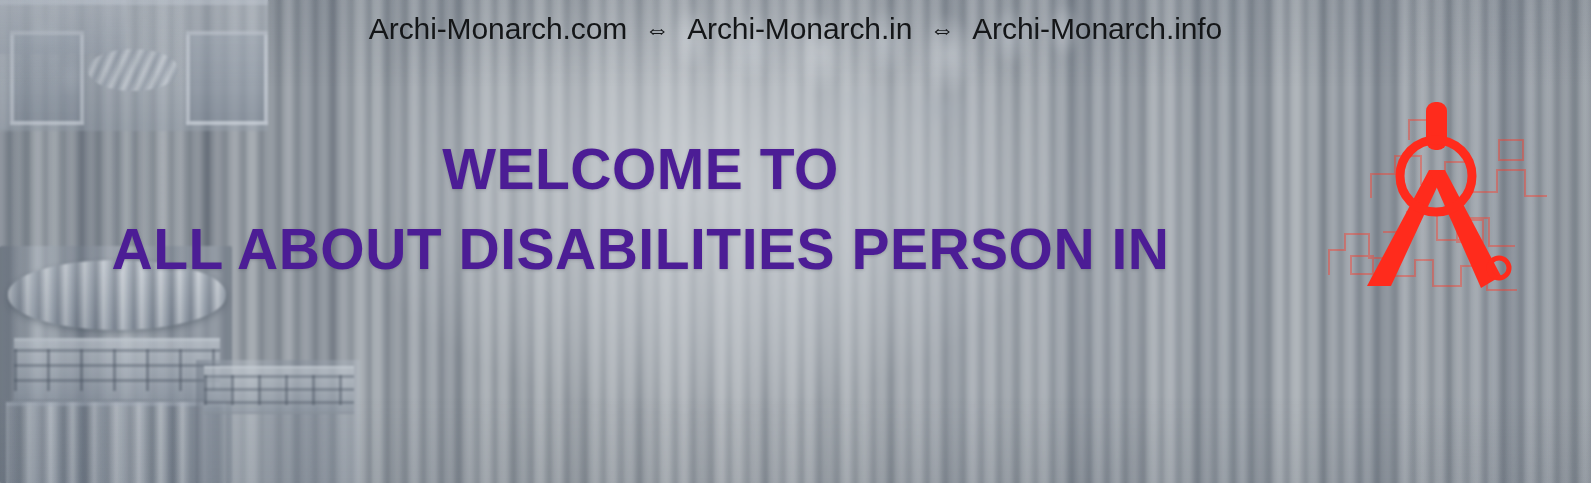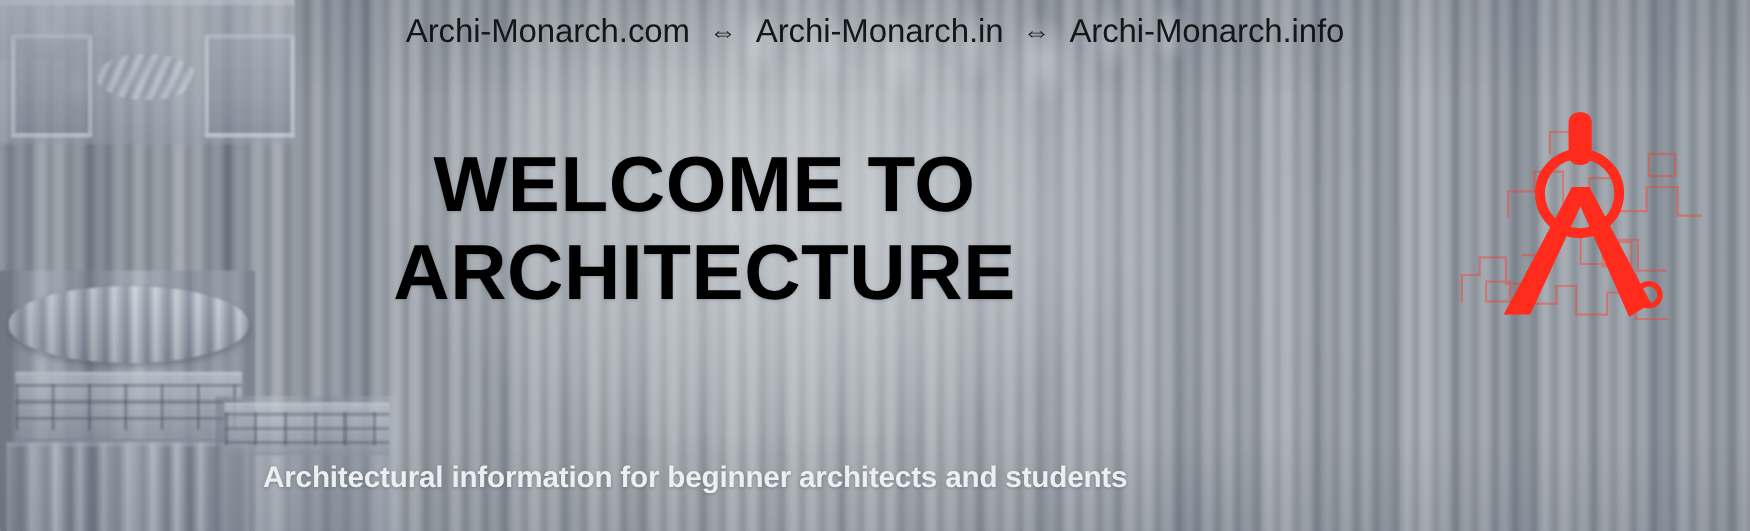--- a/index.html
+++ b/index.html
@@ -292,23 +292,23 @@
 
   .headline {
     position: absolute;
     top: 108px;
     left: 0;
     width: 1262px;
     text-align: center;
   }
   .headline .hl {
     display: block;
-    color: #000000;
+    color: #4c1d95;
     font-weight: bold;
-    font-size: 71px;
+    font-size: 57px;
     line-height: 80px;
     letter-spacing: 0.5px;
     text-shadow: 0 1px 3px rgba(60,68,80,.30);
     white-space: nowrap;
     padding-left: 19px;
   }
 
   .subtitle {
     position: absolute;
     top: 392px;
@@ -399,24 +399,23 @@
     <nav class="topnav">
       <a href="#">Archi-Monarch.com</a>
       <span class="sep">⇔</span>
       <a href="#">Archi-Monarch.in</a>
       <span class="sep">⇔</span>
       <a href="#">Archi-Monarch.info</a>
     </nav>
 
     <h1 class="headline">
       <span class="hl">WELCOME TO</span>
-      <span class="hl">ARCHITECTURE</span>
+      <span class="hl">ALL ABOUT DISABILITIES PERSON IN</span>
     </h1>
 
-    <p class="subtitle">Architectural information for beginner architects and students</p>
 
     <div class="logo">
 
       <svg class="plan" viewBox="0 0 250 220">
         <g fill="none" stroke="#ff3b2a" stroke-width="2">
           <path d="M18 175 L18 150 L34 150 L34 134 L58 134 L58 158 L74 158 L74 176 L104 176 L104 160 L122 160 L122 186 L150 186 L150 166 L176 166 L176 190 L206 190"></path>
           <path d="M60 98 L60 74 L84 74 L84 56 L110 56 L110 84 L134 84 L134 62 L158 62 L158 92 L186 92 L186 70 L214 70 L214 96 L236 96"></path>
           <path d="M72 132 L96 132 L96 112 L126 112 L126 140 L150 140 L150 118 L178 118 L178 146 L204 146"></path>
           <path d="M98 40 L98 20 L124 20 L124 44 L148 44"></path>
           <rect x="146" y="120" width="26" height="22"></rect>

